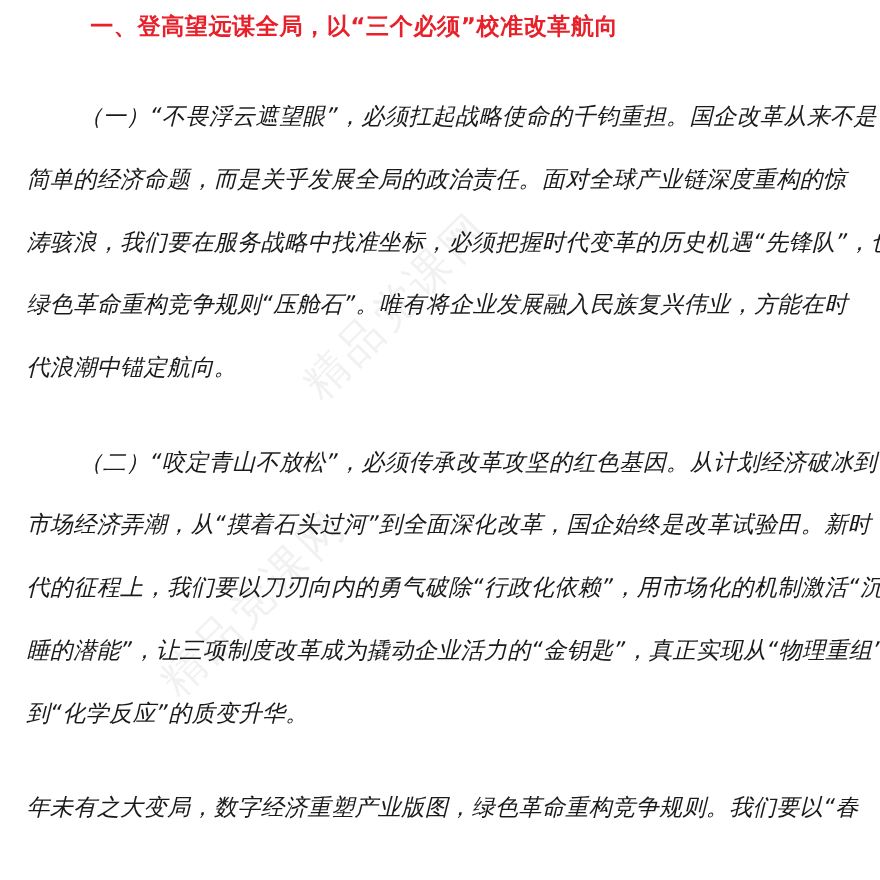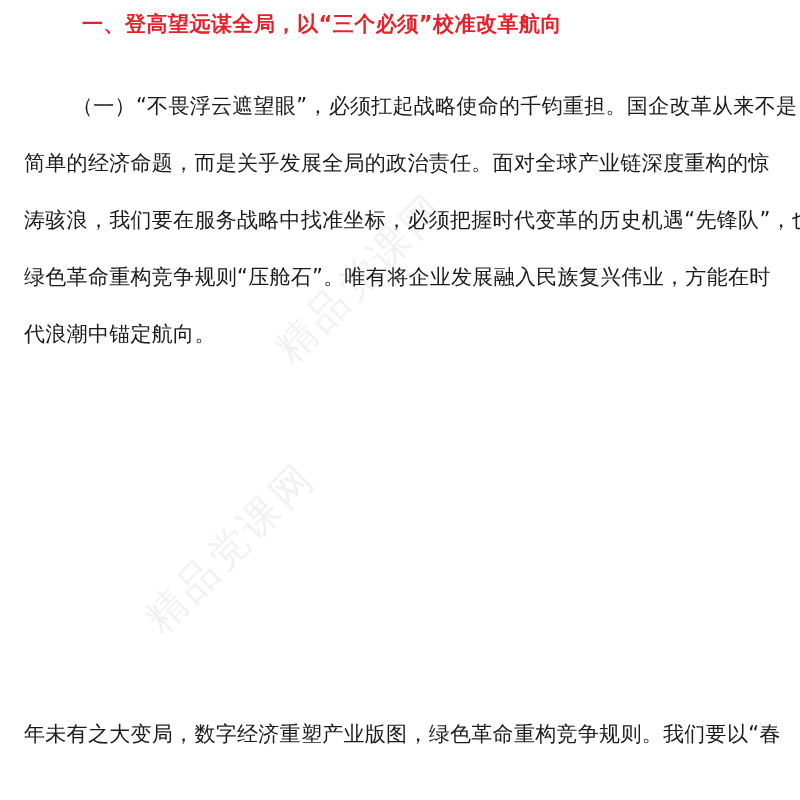--- a/index.html
+++ b/index.html
@@ -36,20 +36,21 @@
       position: absolute;
       left: 24px;
       width: 756px;
       font-size: 21px;
       line-height: 57px;
       margin: 0;
       text-align: justify;
       text-align-last: left;
       text-indent: 48px;
       letter-spacing: 0.3px;
+      font-style: italic;
     }
     .para .line {
       display: block;
       white-space: nowrap;
     }
     #p1 { top: 78px; }
     #p2 { top: 392px; }
     #p3 { top: 706px; }
 
     .watermark {
@@ -76,18 +77,25 @@
   <div class="title">一、登高望远谋全局，以“三个必须”校准改革航向</div>
 
   <div class="para" id="p1">
     <span class="line" style="padding-left:48px;text-indent:0">（一）“不畏浮云遮望眼”，必须扛起战略使命的千钧重担。国企改革从来不是</span>
     <span class="line" style="text-indent:0">简单的经济命题，而是关乎发展全局的政治责任。面对全球产业链深度重构的惊</span>
     <span class="line" style="text-indent:0">涛骇浪，我们要在服务战略中找准坐标，必须把握时代变革的历史机遇“先锋队”，也</span>
     <span class="line" style="text-indent:0">绿色革命重构竞争规则“压舱石”。唯有将企业发展融入民族复兴伟业，方能在时</span>
     <span class="line" style="text-indent:0">代浪潮中锚定航向。</span>
   </div>
 
+  <div class="para" id="p2">
+    <span class="line" style="padding-left:48px;text-indent:0">（二）“咬定青山不放松”，必须传承改革攻坚的红色基因。从计划经济破冰到</span>
+    <span class="line" style="text-indent:0">市场经济弄潮，从“摸着石头过河”到全面深化改革，国企始终是改革试验田。新时</span>
+    <span class="line" style="text-indent:0">代的征程上，我们要以刀刃向内的勇气破除“行政化依赖”，用市场化的机制激活“沉</span>
+    <span class="line" style="text-indent:0">睡的潜能”，让三项制度改革成为撬动企业活力的“金钥匙”，真正实现从“物理重组”</span>
+    <span class="line" style="text-indent:0">到“化学反应”的质变升华。</span>
+  </div>
 
   <div class="para" id="p3">
     <span class="line" style="text-indent:0">年未有之大变局，数字经济重塑产业版图，绿色革命重构竞争规则。我们要以“春</span>
   </div>
 
 </div>
 
 </body></html>

